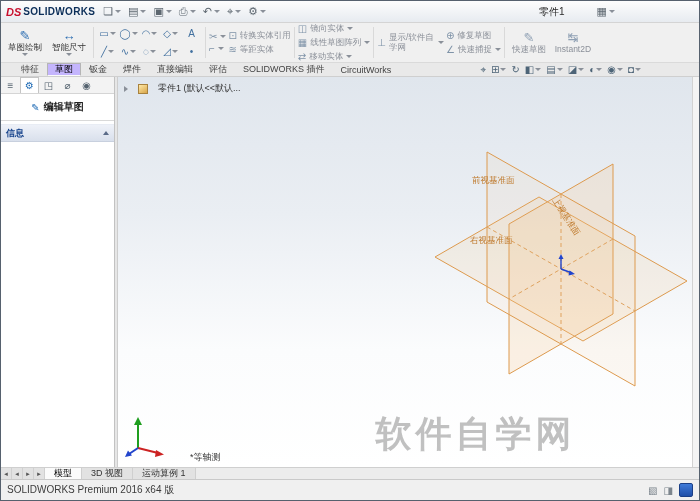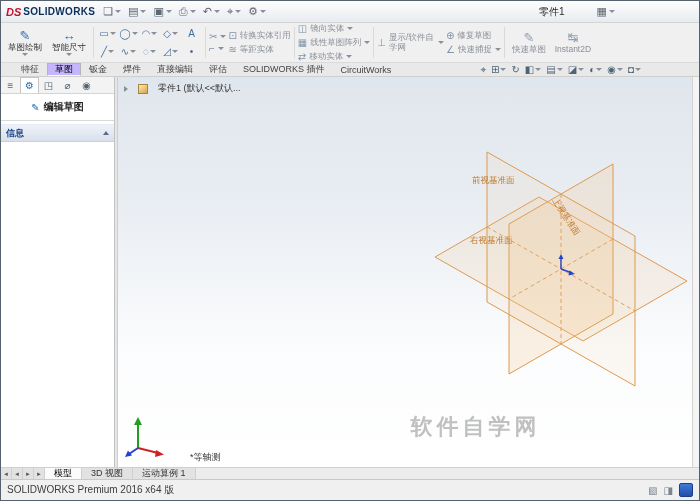--- a/index.html
+++ b/index.html
@@ -57,21 +57,21 @@
 
   .viewport { position:relative; flex:1 1 auto; min-width:0; background:linear-gradient(180deg,#e0e6ed 0%,#eaeef3 35%,#fbfcfd 70%,#ffffff 100%); overflow:hidden; }
   .planes-svg { position:absolute; left:0; top:0; }
   .plane-label { position:absolute; font-size:8.5px; color:#bf7a2d; white-space:nowrap; pointer-events:none; }
   .pl-top { transform:rotate(57deg); transform-origin:0 0; }
   .tree-flyout { position:absolute; left:6px; top:5px; display:flex; align-items:center; gap:10px; color:#333; }
   .tf-caret { width:0; height:0; border-top:3px solid transparent; border-bottom:3px solid transparent; border-left:4px solid #8a9099; }
   .part-ico { width:10px; height:10px; background:linear-gradient(145deg,#ffe9a8,#d8a548); border:1px solid #a8823e; }
   .view-label { position:absolute; left:72px; bottom:3px; color:#333;text-align:right; }
   .watermark { position:absolute; left:250px; top:338px; width:215px; text-align:center; pointer-events:none; }
-  .wm1 { font-size:22px; font-weight:bold; color:#8f8f8f; opacity:0.55; letter-spacing:4px; line-height:1.05; }
+  .wm1 { font-size:36px; font-weight:bold; color:#8f8f8f; opacity:0.55; letter-spacing:4px; line-height:1.05; }
   .wm2 { font-size:9px; color:#979797; opacity:0.65; letter-spacing:4px; text-transform:uppercase; margin-top:2px; }
   .triad-svg { position:absolute; left:5px; bottom:7px; }
   .taskpane-strip { width:7px; flex:0 0 7px; background:#f4f4f4; border-left:1px solid #d2d2d2; }
 
   
   .bottombar { height:12px; flex:0 0 12px; background:#ececec; border-top:1px solid #cfcfcf; display:flex; align-items:stretch; font-size:9px; }
   .navbtn { width:11px; display:flex; align-items:center; justify-content:center; font-size:6px; color:#555; background:#e2e2e2; border-right:1px solid #d0d0d0; }
   .btab { padding:0 9px; display:flex; align-items:center; color:#333; background:#e2e2e2; border-right:1px solid #cfcfcf; }
   .btab.active { background:#fbfbfb; color:#000; }
 

